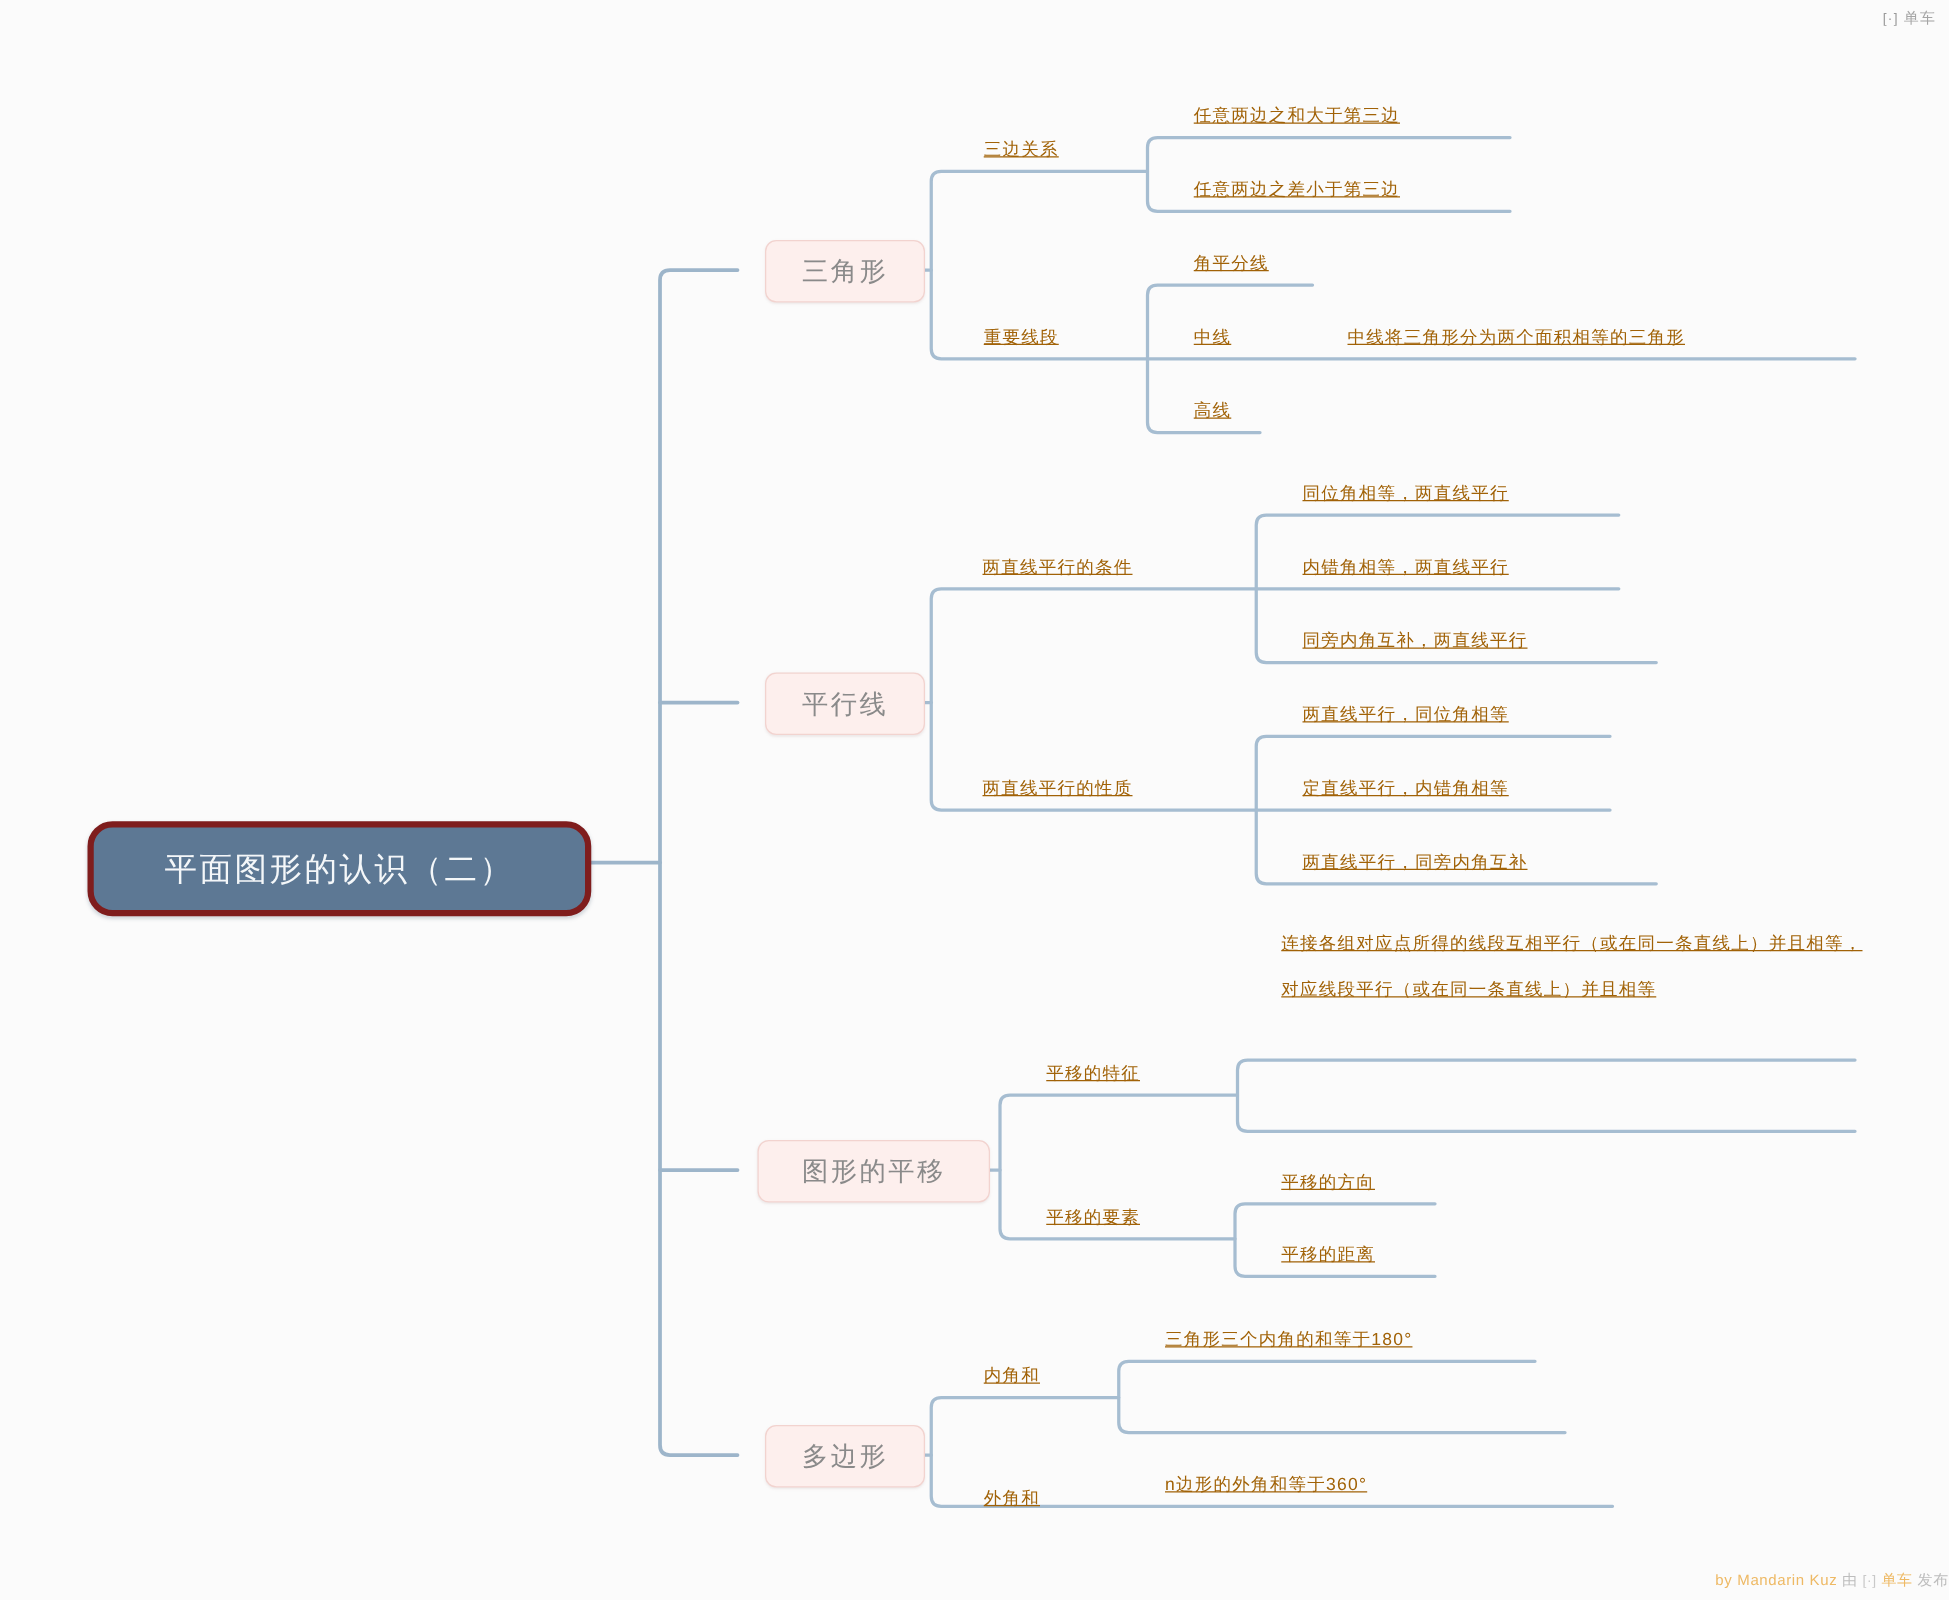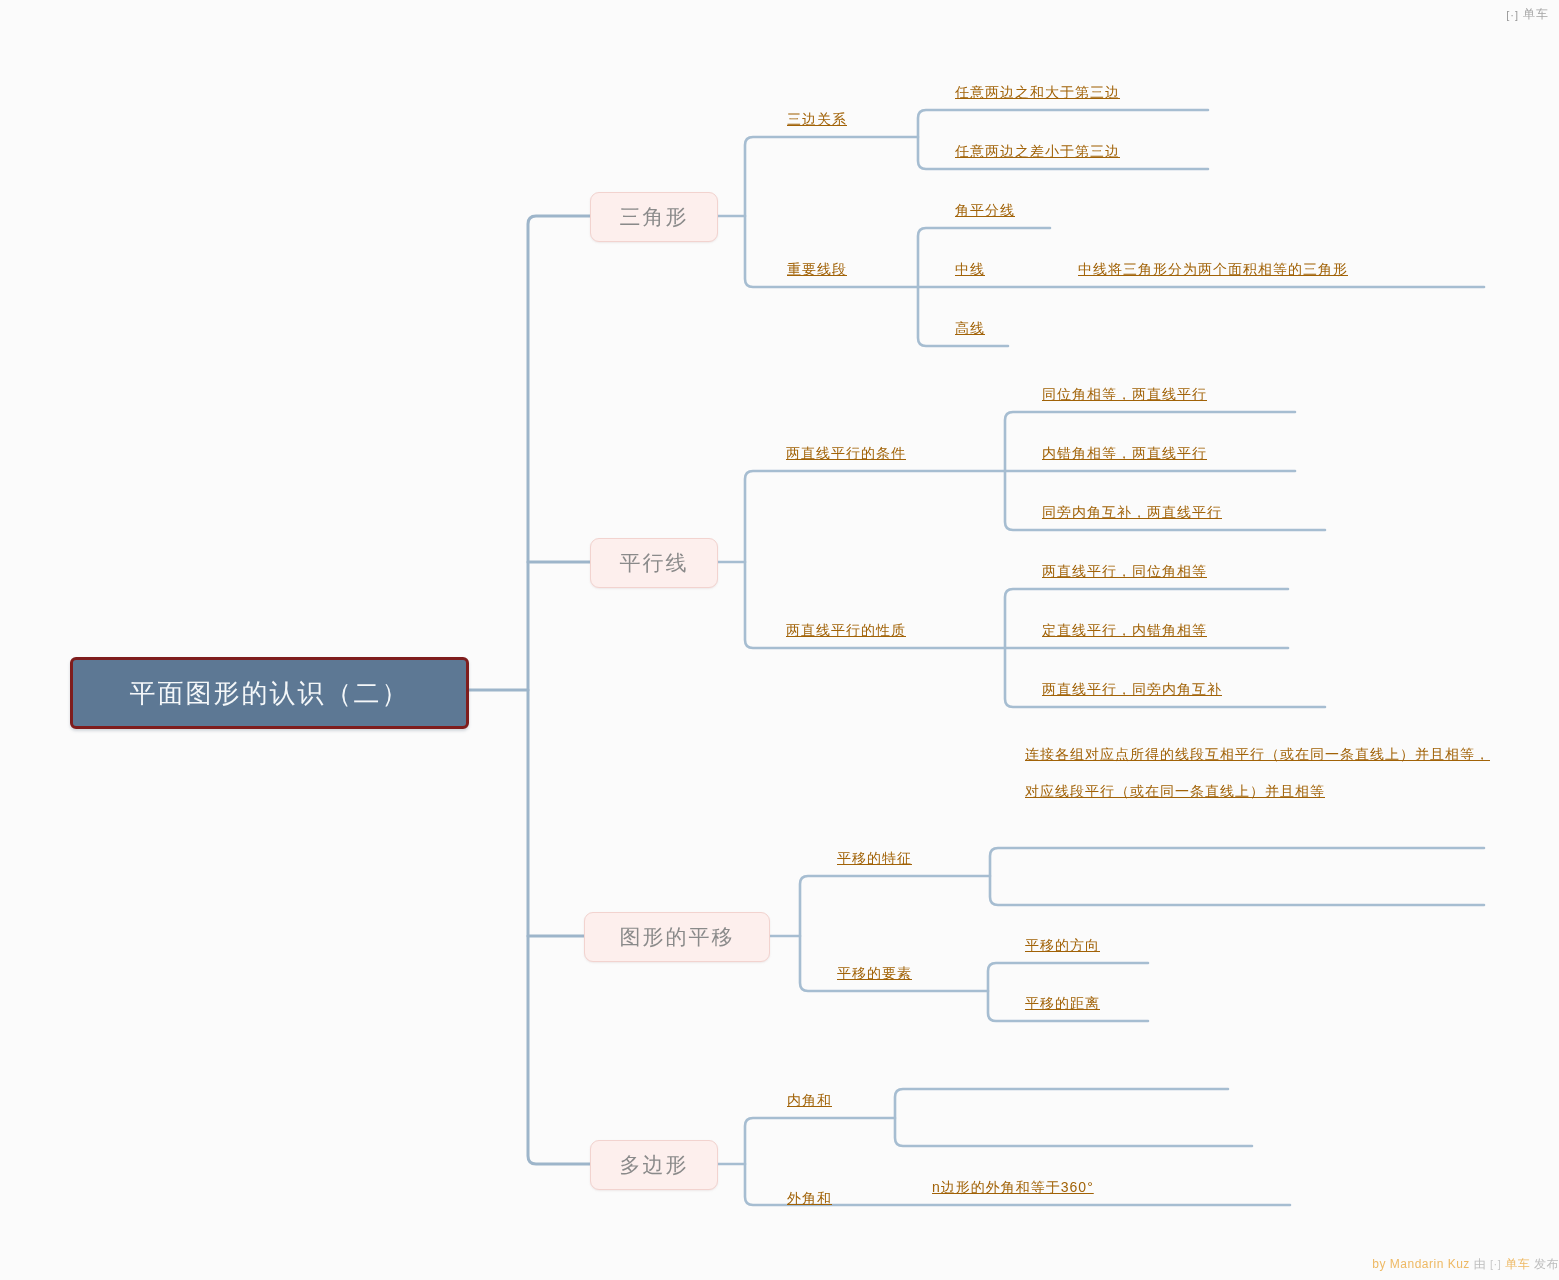--- a/index.html
+++ b/index.html
@@ -8,31 +8,32 @@
     background:#fbfbfb;
     font-family:"Liberation Sans","DejaVu Sans",sans-serif;
   }
   .stage{position:absolute;left:0;top:0;width:1559px;height:1280px;}
   svg.wires{position:absolute;left:0;top:0;pointer-events:none;}
   svg.wires path{fill:none;stroke:#a6bdd1;stroke-width:2.6;stroke-linecap:round;}
   svg.wires path.trunk{stroke:#9db5ca;stroke-width:3;}
 
   .root-node{
     position:absolute;left:70px;top:657px;width:393px;height:66px;
-    background:#5d7894;border:3px solid #7f1d1d;border-radius:6px;
+    background:#5d7894;border:5px solid #7f1d1d;border-radius:20px;
     color:#f4f7f9;font-size:26px;letter-spacing:2px;
     display:flex;align-items:center;justify-content:center;
     box-shadow:0 2px 3px rgba(90,110,130,.25);
   }
   .branch-node{
     position:absolute;height:48px;
     background:#fdefed;border:1.5px solid #f2d3cf;border-radius:9px;
     color:#8a8a8a;font-size:21px;letter-spacing:2px;
     display:flex;align-items:center;justify-content:center;
     box-shadow:0 1px 2px rgba(180,150,150,.18);
+    margin-left:22px;
   }
   .topic{
     position:absolute;height:30px;line-height:30px;white-space:nowrap;
     color:#a16207;font-size:14px;letter-spacing:1px;text-decoration:underline;
   }
   .topic.multiline{white-space:normal;line-height:37px;height:auto;}
   .wm-top{
     position:absolute;right:10px;top:6px;color:#a5a5a5;font-size:12px;
     display:flex;align-items:center;gap:4px;letter-spacing:1px;
   }
@@ -105,20 +106,21 @@
   <div class="topic" style="left:1042px;top:615px;">定直线平行，内错角相等</div>
   <div class="topic" style="left:1042px;top:674px;">两直线平行，同旁内角互补</div>
 
   <div class="topic" style="left:837px;top:843px;">平移的特征</div>
   <div class="topic multiline" style="left:1025px;top:736px;width:478px;">连接各组对应点所得的线段互相平行（或在同一条直线上）并且相等，对应线段平行（或在同一条直线上）并且相等</div>
   <div class="topic" style="left:837px;top:958px;">平移的要素</div>
   <div class="topic" style="left:1025px;top:930px;">平移的方向</div>
   <div class="topic" style="left:1025px;top:988px;">平移的距离</div>
 
   <div class="topic" style="left:787px;top:1085px;">内角和</div>
+  <div class="topic" style="left:932px;top:1056px;">三角形三个内角的和等于180°</div>
   <div class="topic" style="left:787px;top:1172px;margin-top:11px;">外角和</div>
   <div class="topic" style="left:932px;top:1172px;">n边形的外角和等于360°</div>
 
   <div class="wm-top">
     <span class="glyph">[·]</span>
     <span>单车</span>
   </div>
 
   <div class="footer">
     <span class="orange">by Mandarin Kuz</span>

